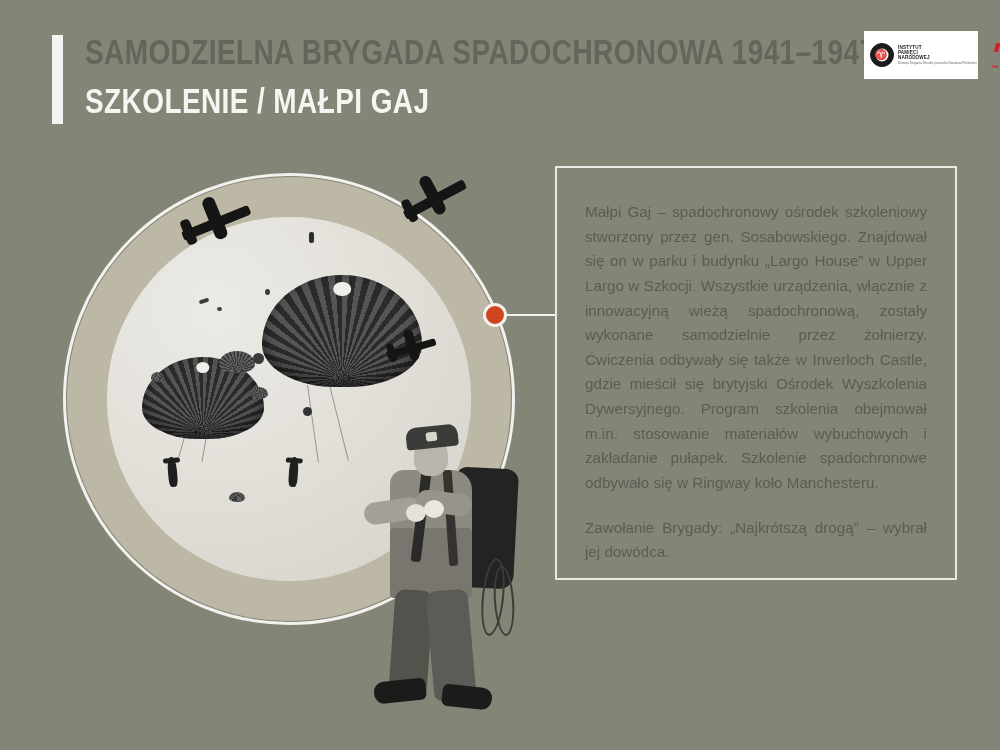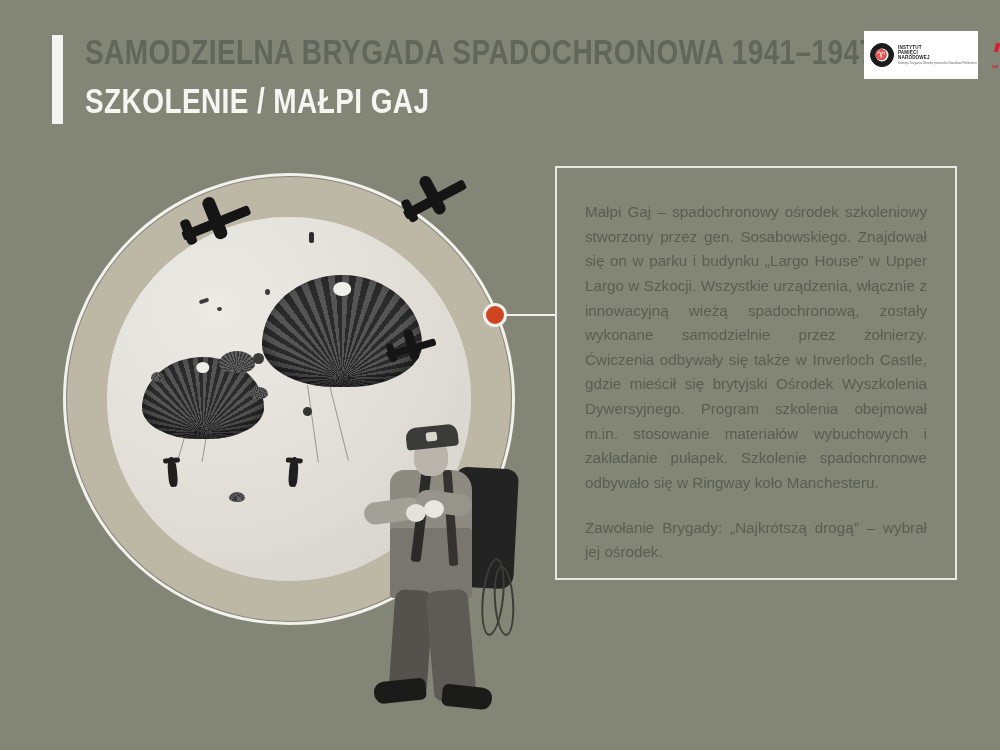--- a/index.html
+++ b/index.html
@@ -537,16 +537,16 @@
     <div class="sld" id="sld-hand-r"></div>
     <div class="sld-cord" id="sld-cord-1"></div>
     <div class="sld-cord" id="sld-cord-2"></div>
   </div>
 
   <div id="connector-line"></div>
   <div id="connector-dot"></div>
 
   <div id="text-panel">
     <p class="panel-paragraph" id="panel-paragraph-1">Małpi Gaj – spadochronowy ośrodek szkoleniowy stworzony przez gen. Sosabowskiego. Znajdował się on w parku i budynku „Largo House” w Upper Largo w Szkocji. Wszystkie urządzenia, włącznie z innowacyjną wieżą spadochronową, zostały wykonane samodzielnie przez żołnierzy. Ćwiczenia odbywały się także w Inverloch Castle, gdzie mieścił się brytyjski Ośrodek Wyszkolenia Dywersyjnego. Program szkolenia obejmował m.in. stosowanie materiałów wybuchowych i zakładanie pułapek. Szkolenie spadochronowe odbywało się w Ringway koło Manchesteru.</p>
-    <p class="panel-paragraph" id="panel-paragraph-2">Zawołanie Brygady: „Najkrótszą drogą” – wybrał jej ośrodek.</p>
+    <p class="panel-paragraph" id="panel-paragraph-2">Zawołanie Brygady: „Najkrótszą drogą” – wybrał jej dowódca.</p>
   </div>
 
 </div>
 
 </body></html>

